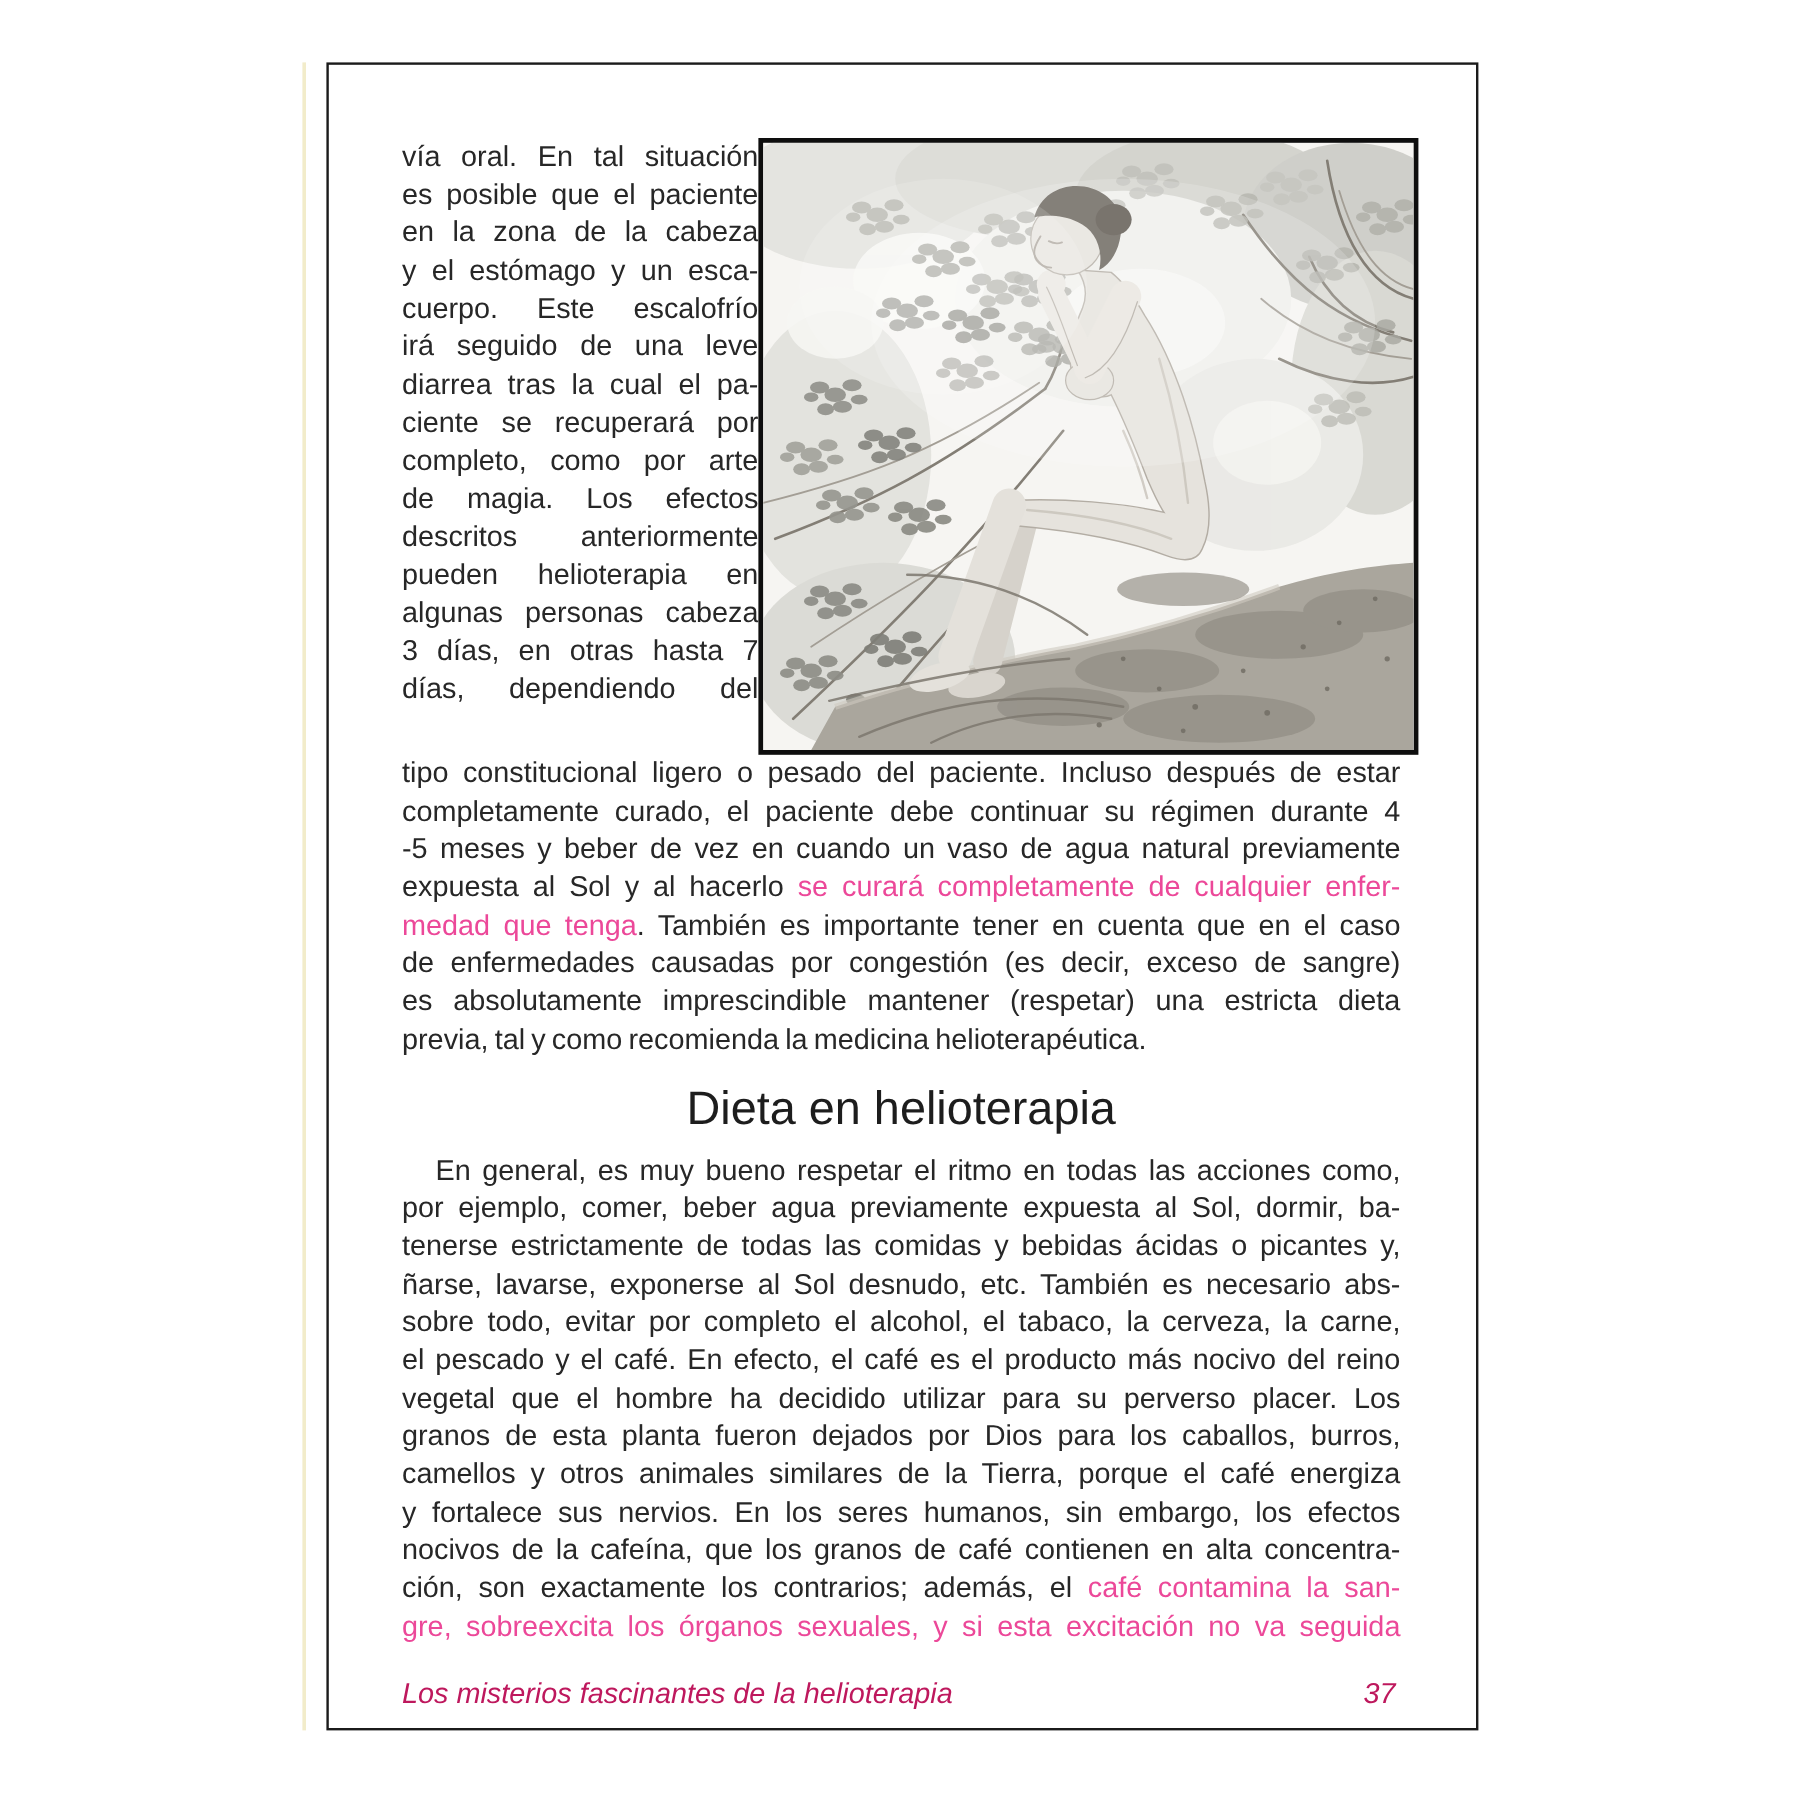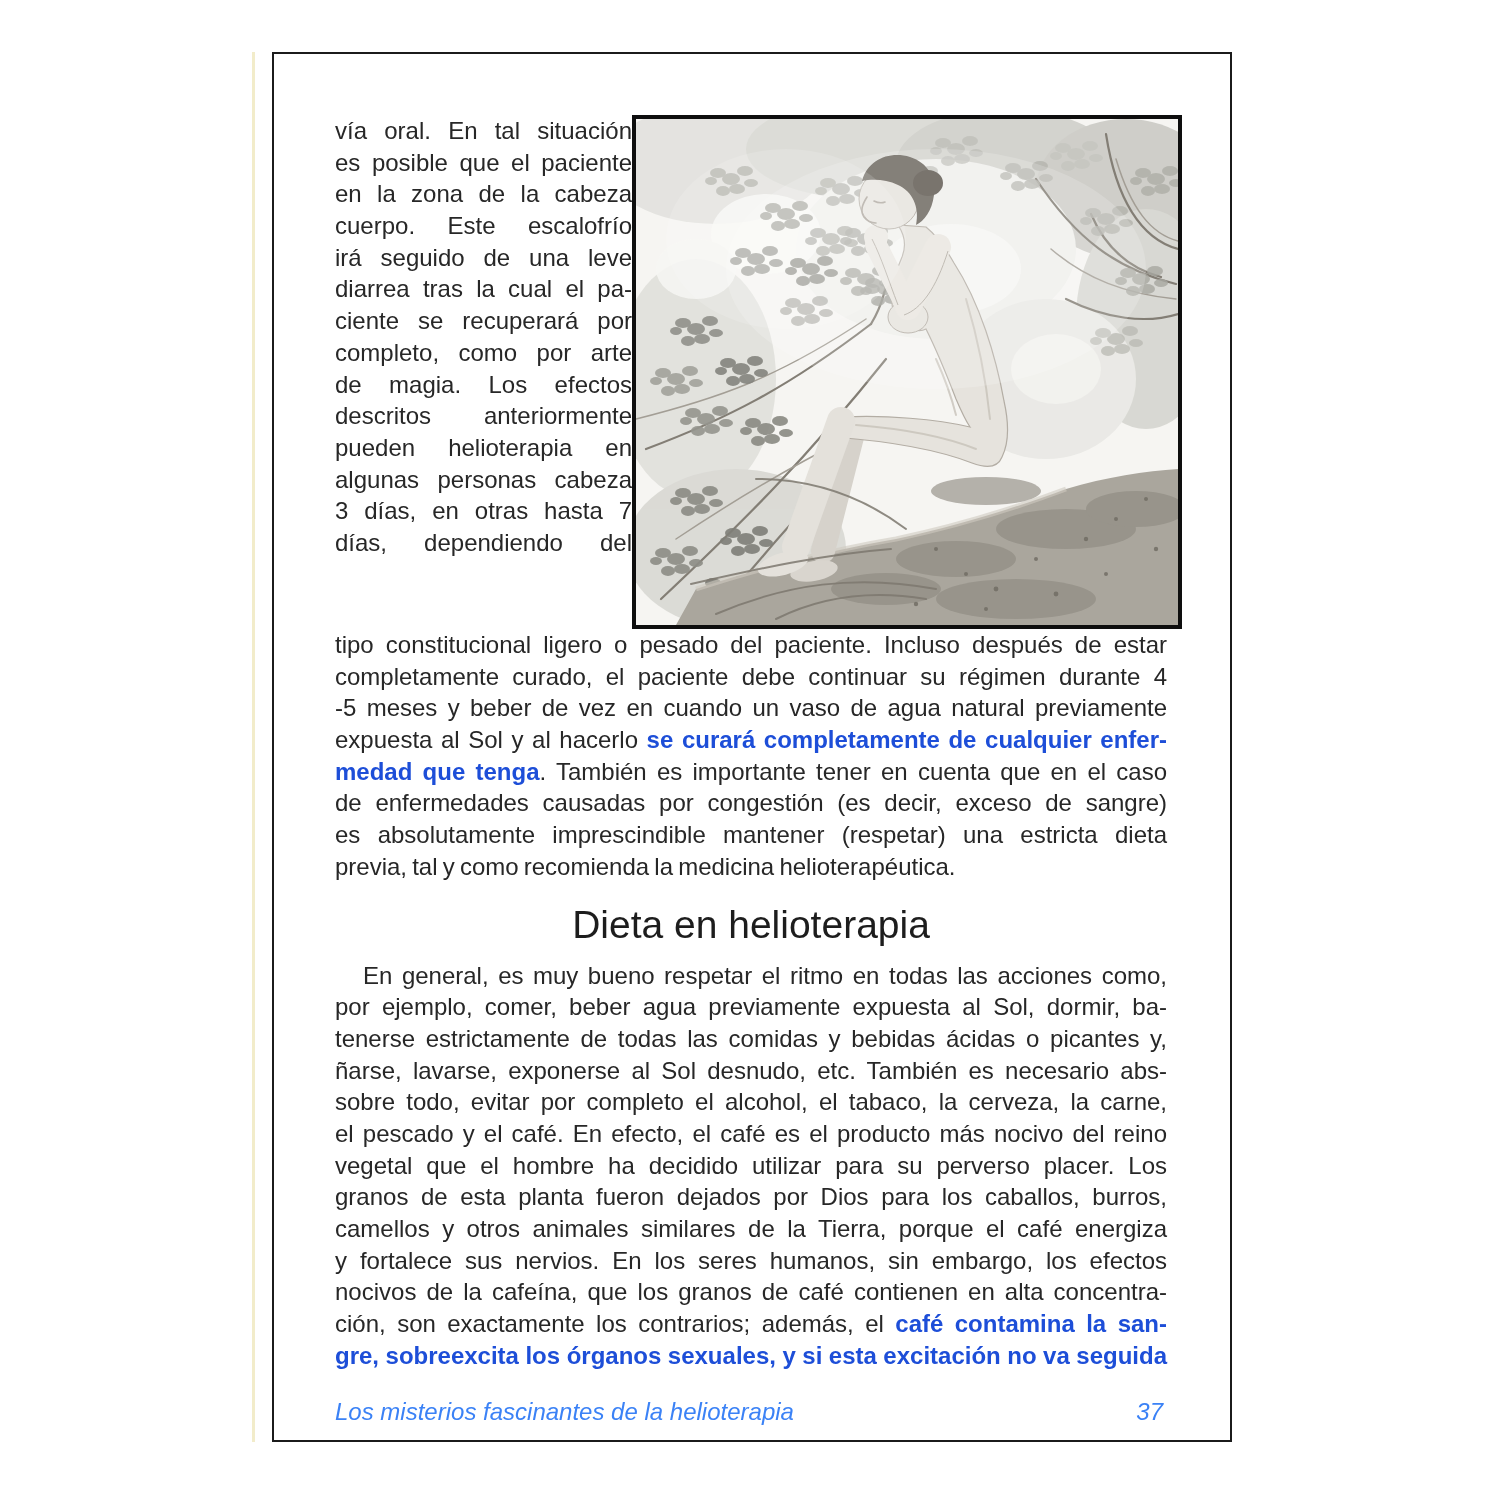--- a/index.html
+++ b/index.html
@@ -15,49 +15,50 @@
   .content{position:absolute;left:61px;right:63px;top:0;}
   .top-row{display:flex;margin-top:61px;}
   .colL{width:297px;margin-right:0;flex:none;}
   .ln{
     font-size:24px;line-height:31.7px;height:31.7px;
     text-align:justify;text-align-last:justify;white-space:nowrap;
     word-spacing:-1.5px;color:#272727;
   }
   .colL .ln{font-size:24px;word-spacing:-1px;}
   .last{text-align-last:left;}
-  .bd{font-weight:bold;color:#1d4ed8;}
+  .bd{font-weight:normal;color:#ec4899;}
   .indent{padding-left:28px;}
   .figure{
     width:550px;height:514px;flex:none;margin-right:-26px;
     border:4px solid #0e0e0e;box-sizing:border-box;background:#f5f5f2;overflow:hidden;
   }
   .figure svg{display:block;width:100%;height:100%;}
   .heading{
     font-size:39px;line-height:44px;font-weight:normal;text-align:center;
     color:#1d1d1d;margin:20px 0 13px 0;
   }
   .footer{
     position:absolute;left:61px;right:67px;bottom:14px;display:flex;
-    justify-content:space-between;font-style:italic;font-size:24px;color:#3b82f6;
+    justify-content:space-between;font-style:italic;font-size:24px;color:#be185d;
   }
 </style>
 </head>
 <body>
 
 <div class="fringe"></div>
 
 <div class="page">
   <div class="content">
 
     <div class="top-row">
       <div class="colL">
         <div class="ln">vía oral. En tal situación</div>
         <div class="ln">es posible que el paciente</div>
         <div class="ln">en la zona de la cabeza</div>
+        <div class="ln">y el estómago y un esca-</div>
         <div class="ln">cuerpo. Este escalofrío</div>
         <div class="ln">irá seguido de una leve</div>
         <div class="ln">diarrea tras la cual el pa-</div>
         <div class="ln">ciente se recuperará por</div>
         <div class="ln">completo, como por arte</div>
         <div class="ln">de magia. Los efectos</div>
         <div class="ln">descritos anteriormente</div>
         <div class="ln">pueden helioterapia en</div>
         <div class="ln">algunas personas cabeza</div>
         <div class="ln">3 días, en otras hasta 7</div>

